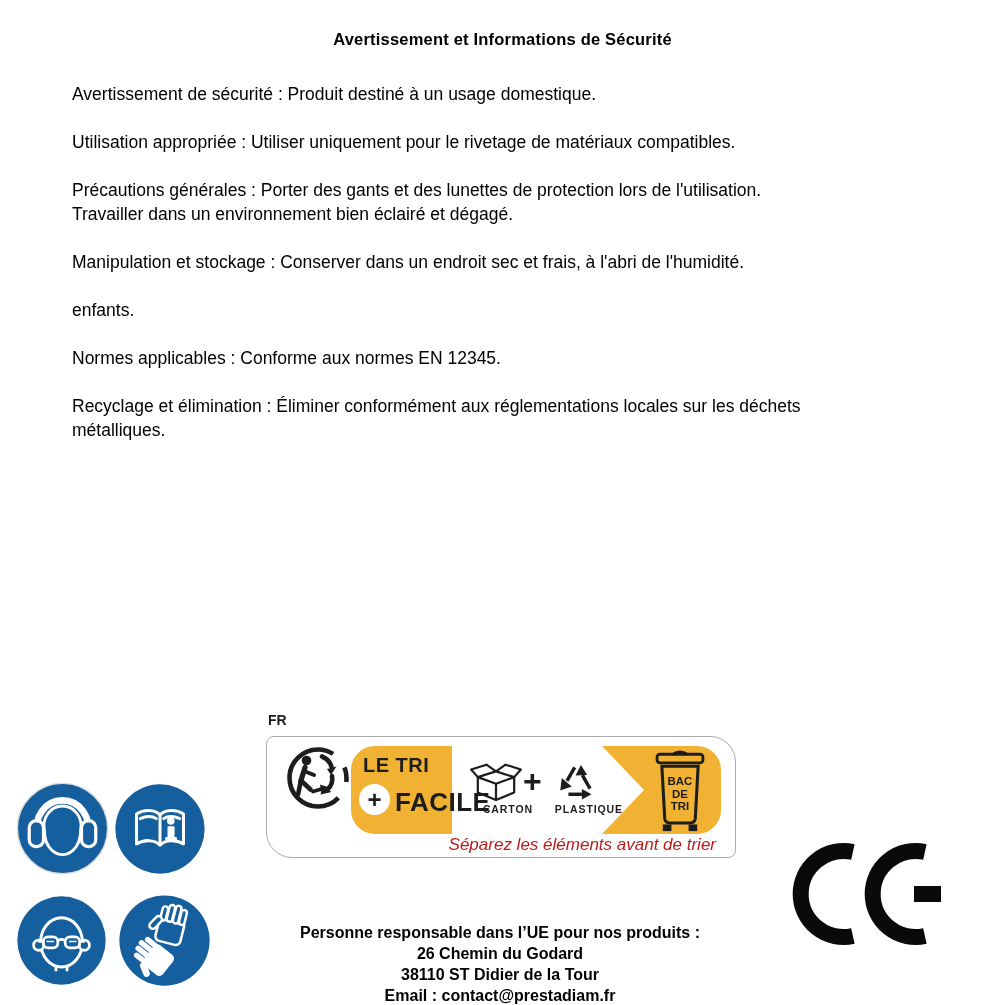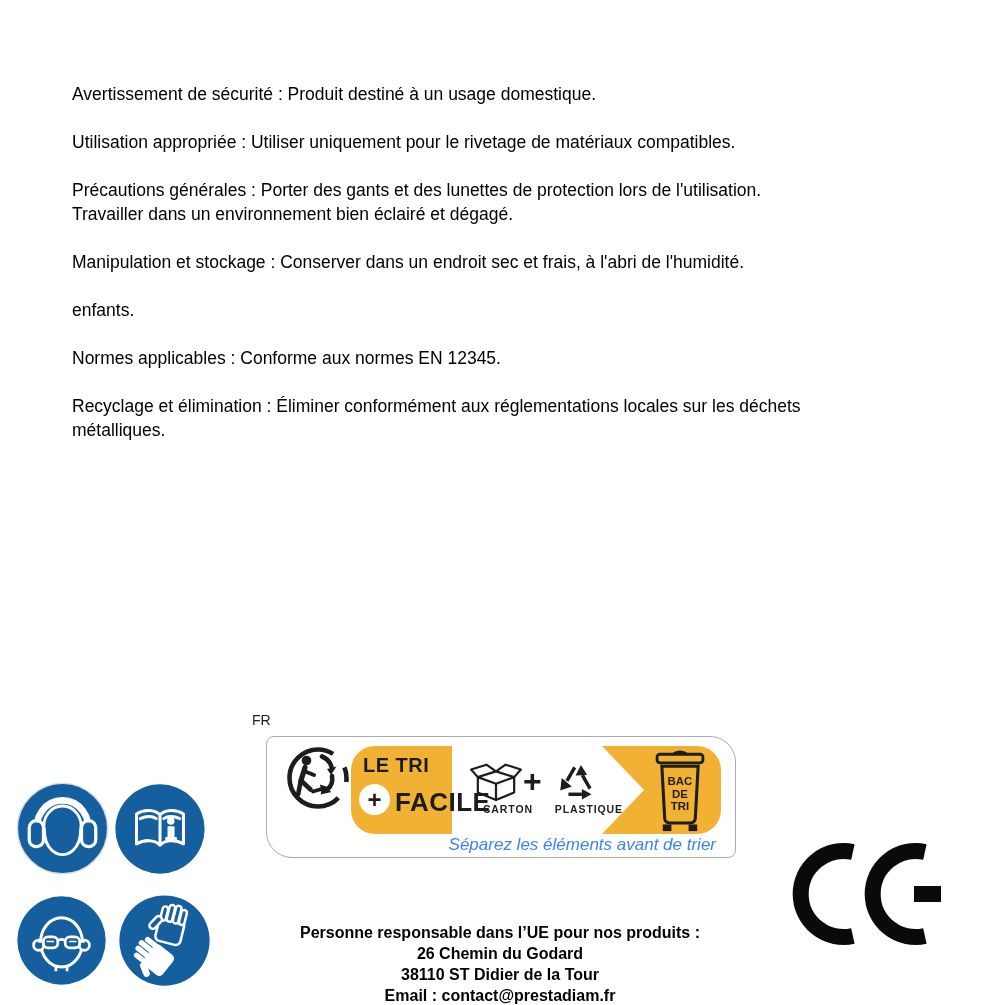--- a/index.html
+++ b/index.html
@@ -14,21 +14,21 @@
   .doc-text{
     position:absolute;top:82px;left:72px;width:900px;
     font-size:17.5px;line-height:24px;
   }
   .doc-text p{margin:0 0 24px 0;}
   .doc-text .line{display:block;}
   
   .m-icon{position:absolute;}
   
   .fr-code{
-    position:absolute;left:252px;top:712px;font-size:14px;font-weight:normal;color:#1d1d1b;
+    position:absolute;left:268px;top:712px;font-size:14px;font-weight:bold;color:#1d1d1b;
   }
   .tri-label{
     position:absolute;left:266px;top:736px;width:470px;height:122px;
     background:#fff;border:1.6px solid #ababab;box-sizing:border-box;
     border-radius:8px 26px 8px 26px;
   }
   .triman{position:absolute;left:18px;top:8px;}
   .tri-yellow{
     position:absolute;left:84px;top:9px;width:370px;height:88px;
     border-radius:24px;overflow:hidden;
@@ -51,35 +51,36 @@
   .mat-label{
     position:absolute;font-size:10.5px;font-weight:bold;color:#1d1d1b;
     letter-spacing:0.9px;text-align:right;
   }
   .mat-plus{
     position:absolute;left:256px;top:26px;font-size:32px;font-weight:800;color:#1d1d1b;
   }
   .bin{position:absolute;left:388px;top:12px;}
   .tagline{
     position:absolute;right:19px;top:98px;font-size:17px;font-style:italic;
-    color:#3b82f6;
+    color:#b91c1c;
   }
   
   .contact{
     position:absolute;left:240px;top:874px;width:520px;text-align:center;
     font-size:16px;font-weight:bold;line-height:21px;margin-top:48px;
   }
   
   .ce{position:absolute;left:792px;top:840px;}
 </style>
 </head>
 <body>
 
 <div id="page">
 
+  <div class="title">Avertissement et Informations de Sécurité</div>
 
   <div class="doc-text">
     <p>
         <span class="line">Avertissement de sécurité : Produit destiné à un usage domestique.</span>
       </p>
     <p>
         <span class="line">Utilisation appropriée : Utiliser uniquement pour le rivetage de matériaux compatibles.</span>
       </p>
     <p>
         <span class="line">Précautions générales : Porter des gants et des lunettes de protection lors de l'utilisation.</span>

